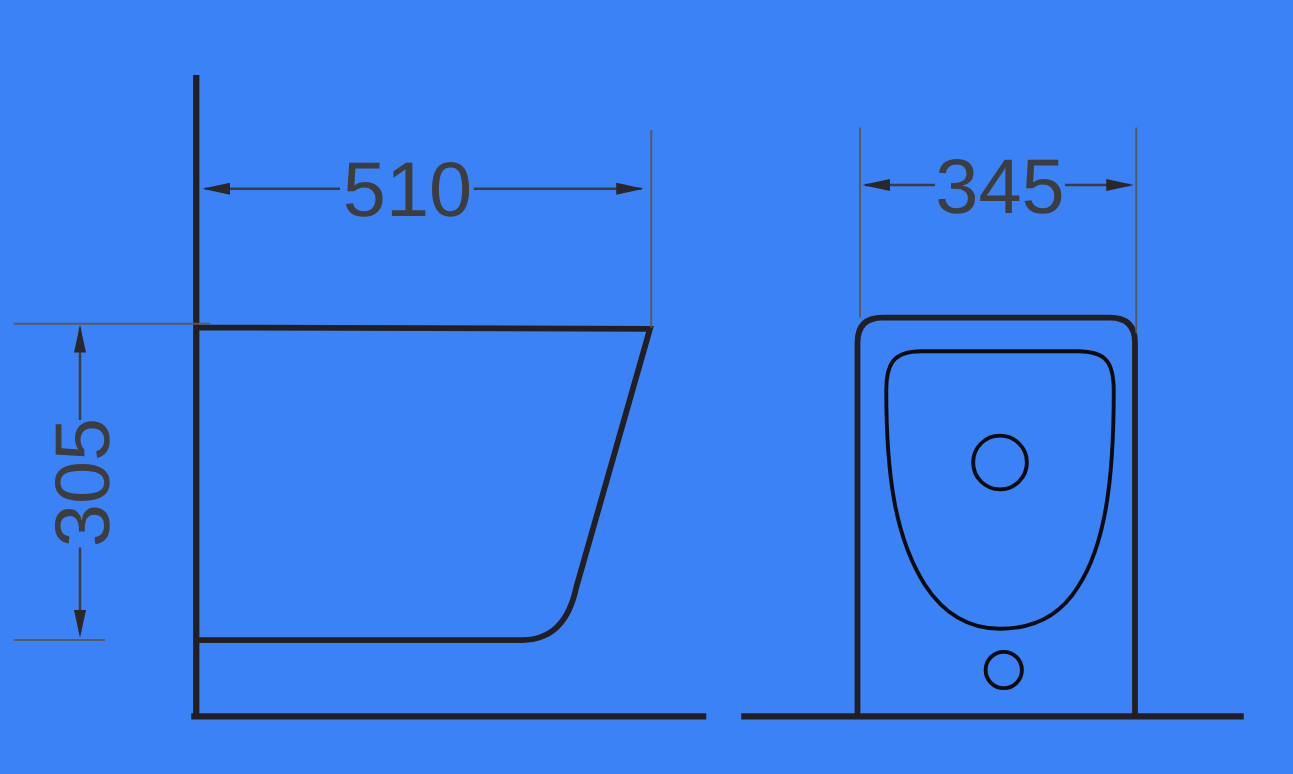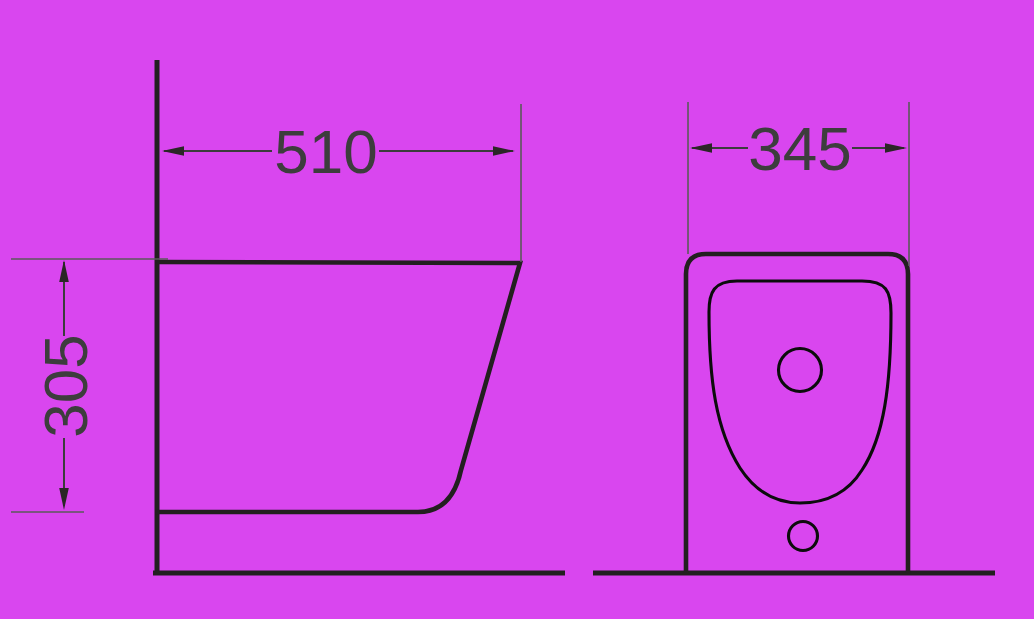--- a/index.html
+++ b/index.html
@@ -4,21 +4,21 @@
 <style>
   html, body {
     margin: 0;
     padding: 0;
     background: #ffffff;
   }
   .canvas {
     position: relative;
     width: 1034px;
     height: 619px;
-    background: #d946ef;
+    background: #3b82f6;
     overflow: hidden;
   }
   svg {
     display: block;
     width: 1034px;
     height: 619px;
   }
   .outline {
     fill: none;
     stroke: #231f20;

